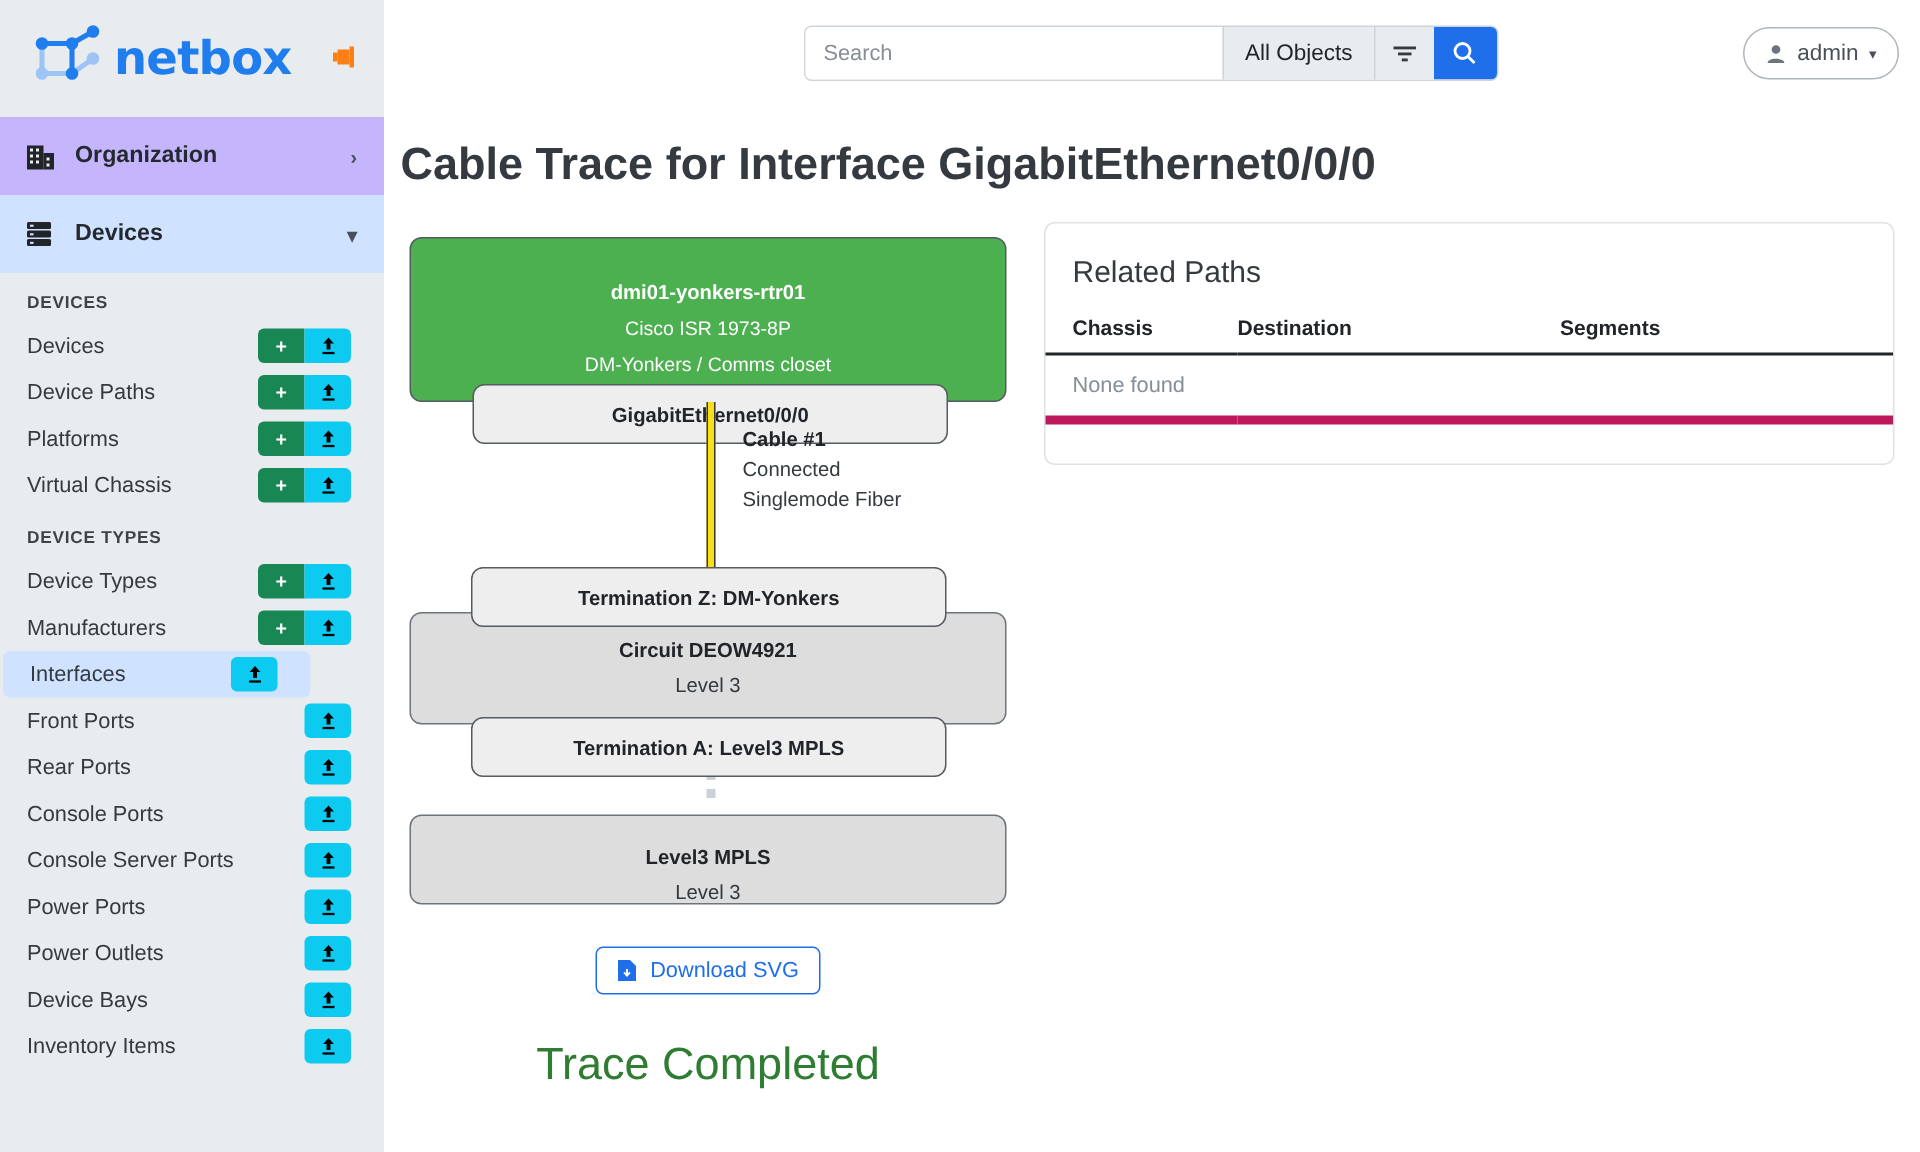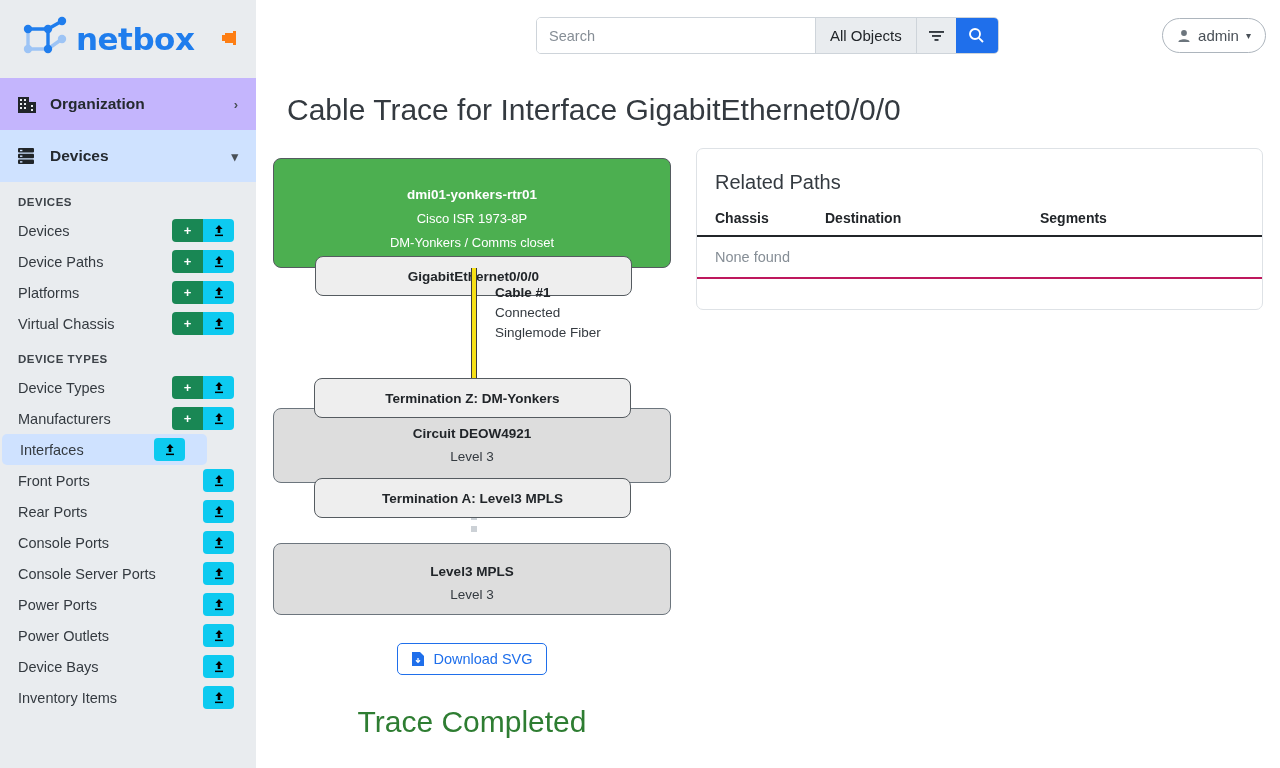--- a/index.html
+++ b/index.html
@@ -127,22 +127,22 @@
     display: flex; align-items: center; gap: 7px;
     border: 1px solid #adb5bd; border-radius: 18px;
     background: #fff; cursor: pointer;
     font-size: 15px; color: #495057;
   }
   #user-btn .caret { font-size: 10px; }
 
   
   #main { position: absolute; left: 256px; top: 70px; width: 1024px; height: 698px; }
   #page-title {
-    position: absolute; left: 31px; top: 3px;
-    font-size: 30px; font-weight: 400; color: #343a40;
+    position: absolute; left: 11px; top: 3px;
+    font-size: 30px; font-weight: 700; color: #343a40;
     white-space: nowrap;
   }
 
   
   #trace { position: absolute; left: 17px; top: 88px; width: 398px; }
 
   .node {
     position: relative;
     border: 1px solid #555b60;
     border-radius: 8px;
@@ -207,21 +207,21 @@
   #term-z { top: 0px; }
   #term-a { top: 100px; }
 
   #dash-wrap { position: relative; height: 45px; }
   .dash-sq {
     position: absolute; left: 198px;
     width: 6px; height: 6px; background: #ccd1d6;
   }
 
   #endpoint-node {
-    width: 398px; height: 72px;
+    width: 398px; height: 60px;
     background: #dddddd; border: 1px solid #6c757d; border-radius: 8px;
     padding-top: 20px; text-align: center;
   }
   #endpoint-node .n-title { font-size: 13.5px; margin-bottom: 8px; color: #212529; }
   #endpoint-node .n-sub { font-size: 13.5px; color: #343a40; }
 
   #dl-wrap { text-align: center; margin-top: 28px; }
   #dl-btn {
     display: inline-flex; align-items: center; gap: 8px;
     padding: 7px 13px;
@@ -245,21 +245,21 @@
     margin: 0; padding: 22px 18px 0 18px;
     font-size: 20px; font-weight: 400; color: #343a40;
   }
   #paths-table { width: 100%; border-collapse: collapse; margin-top: 16px; }
   #paths-table th {
     text-align: left; font-size: 14px; font-weight: 700; color: #212529;
     padding: 0 0 9px 0; border-bottom: 2px solid #212529;
   }
   #paths-table td {
     font-size: 14.5px; color: #868e96;
-    padding: 12px 0 12px 0; border-bottom: 2px solid #be185d;
+    padding: 12px 0 12px 0; border-bottom: 6px solid #be185d;
   }
   #paths-table th:first-child, #paths-table td:first-child { padding-left: 18px; }
   #paths-table th:last-child, #paths-table td:last-child { padding-right: 18px; }
   .col-origin { width: 128px; }
   .col-dest { width: 215px; }
 </style>
 </head>
 <body>
 
 <div id="sidebar">

